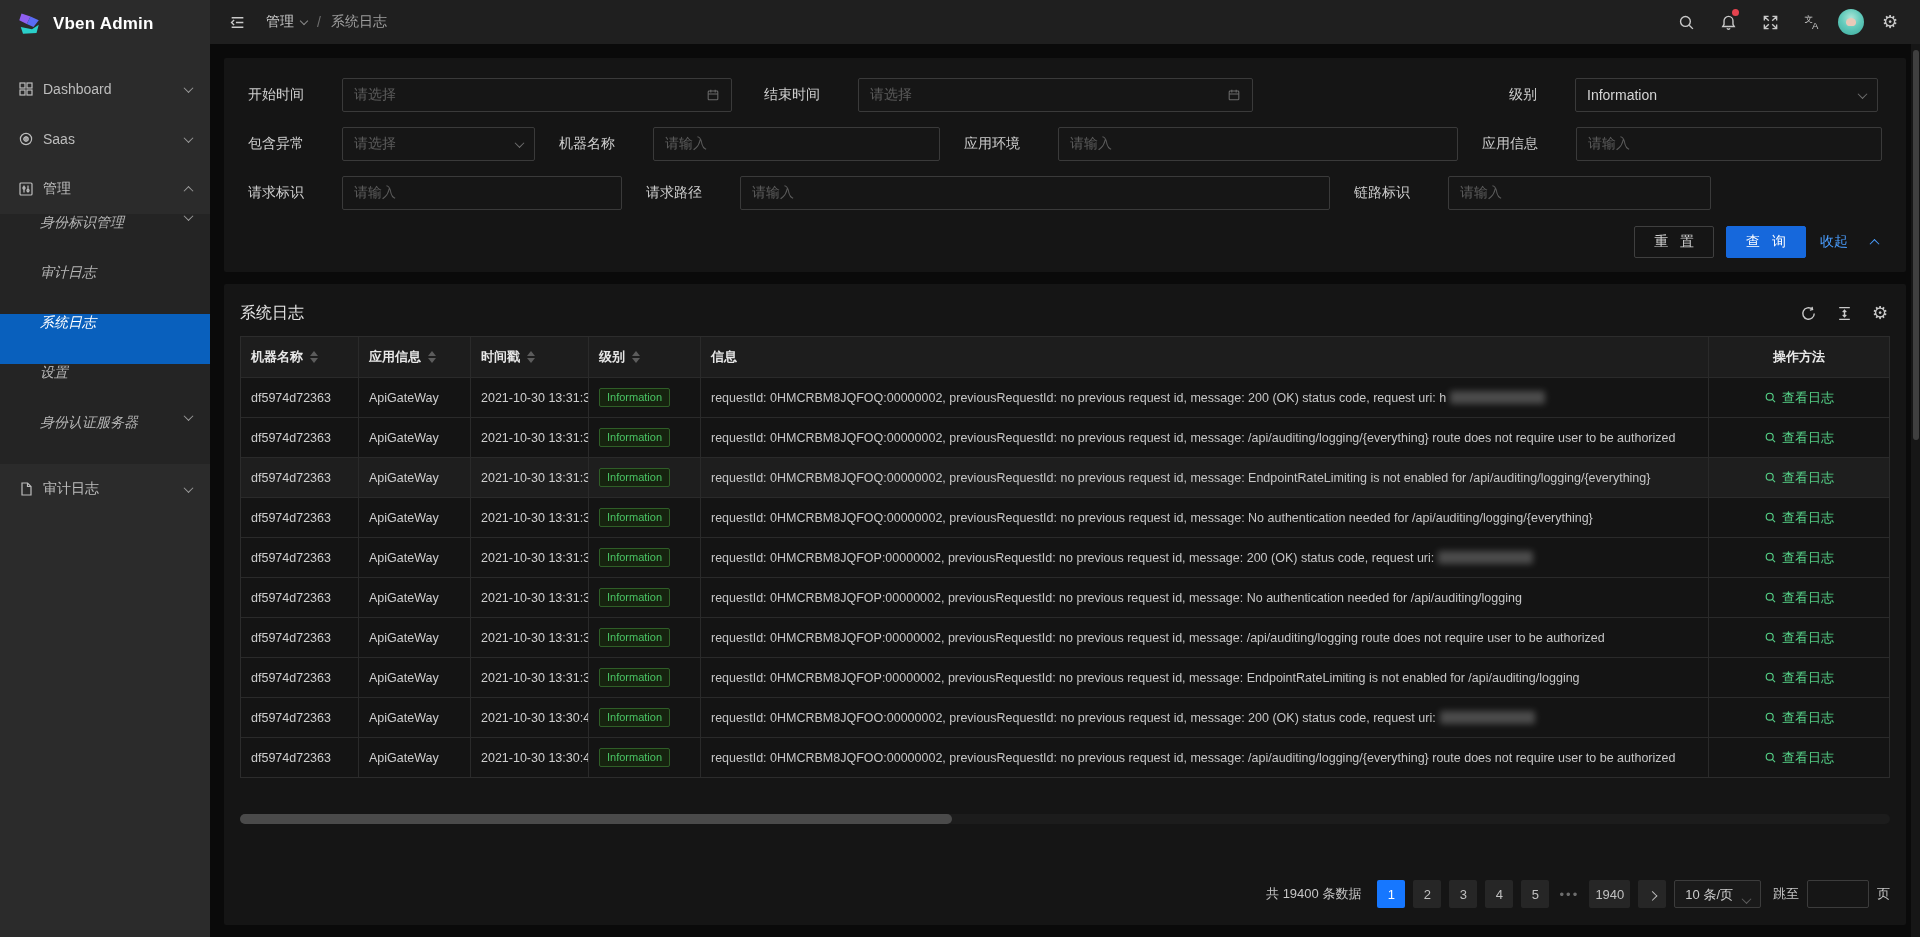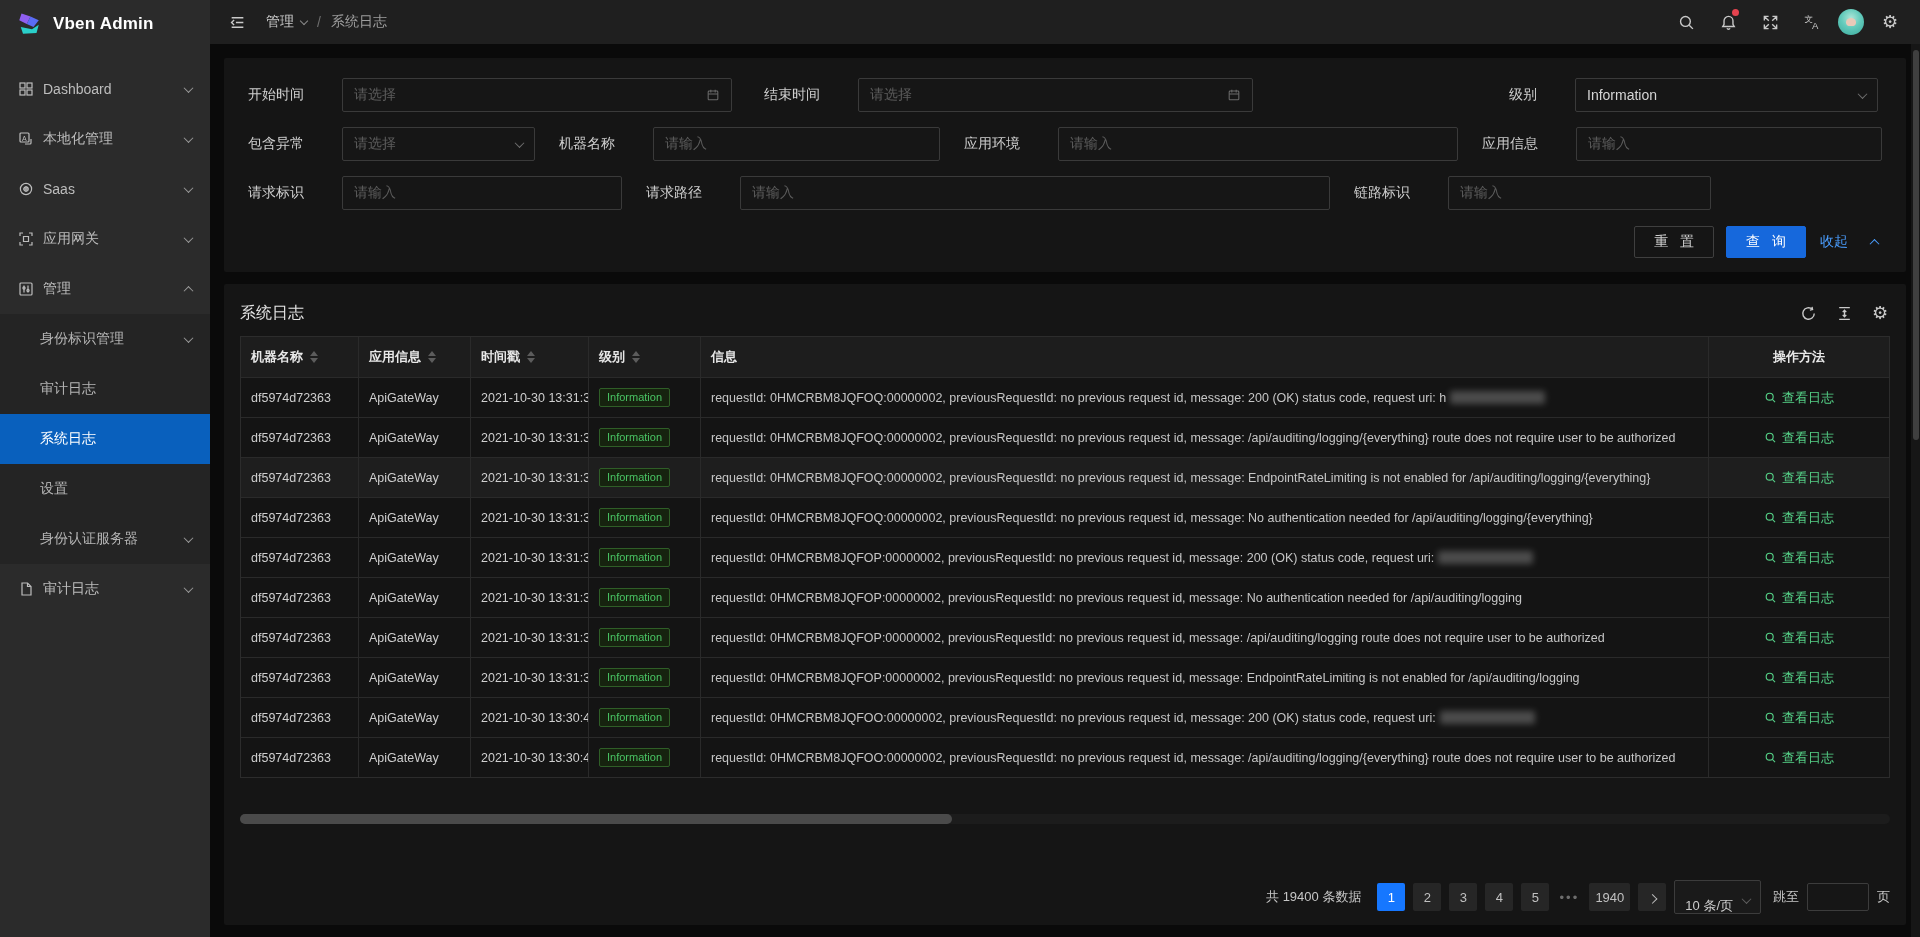--- a/index.html
+++ b/index.html
@@ -14,21 +14,21 @@
   .menu { margin-top:16px; }
   .side-item { height:50px; display:flex; align-items:center; padding:0 18px 0 17px; color:#bdbdbd; cursor:pointer; }
   .side-item.no-icon { padding-left:25px; }
   .sicon { width:17px; height:17px; margin-right:9px; display:inline-flex; align-items:center; justify-content:center; flex:0 0 17px; }
   .sicon svg { width:16px; height:16px; stroke:#bdbdbd; fill:none; stroke-width:1.2; }
   .slabel { font-size:14px; white-space:nowrap; }
   .chev { width:7px; height:7px; border-right:1.4px solid #9a9a9a; border-bottom:1.4px solid #9a9a9a; display:inline-block; margin-left:auto; }
   .chev.down { transform:rotate(45deg) translate(-1px,-1px); }
   .chev.up { transform:rotate(-135deg) translate(-1px,-1px); }
   .submenu { background:#242424; }
-  .sub-item { height:50px; display:flex; align-items:center; padding:0 18px 0 40px; color:#b5b5b5; cursor:pointer; }
+  .sub-item { height:50px; display:flex; padding:0 18px 0 40px; color:#b5b5b5; cursor:pointer;font-style:italic; }
   .sub-item.active { background:#0960bd; color:#fff; }
 
   
   .main { flex:1; display:flex; flex-direction:column; min-width:0; }
   .topbar { height:44px; background:#1f1f1f; display:flex; align-items:center; padding:0 14px 0 12px; flex:0 0 44px; }
   .fold { width:30px; height:30px; display:flex; align-items:center; justify-content:center; cursor:pointer; }
   .fold svg { width:17px; height:17px; stroke:#c9c9c9; fill:none; stroke-width:1.3; }
   .breadcrumb { display:flex; align-items:center; margin-left:14px; font-size:14px; }
   .bc-item { color:#c8c8c8; cursor:pointer; display:flex; align-items:center; }
   .bc-caret { width:6px; height:6px; border-right:1.2px solid #8a8a8a; border-bottom:1.2px solid #8a8a8a; transform:rotate(45deg); margin:-2px 0 0 7px; }
@@ -107,21 +107,21 @@
   .hthumb { position:absolute; left:0; top:0; height:10px; width:712px; background:#4a4a4a; border-radius:5px; cursor:pointer; }
 
   
   .pagination { display:flex; justify-content:flex-end; align-items:center; margin-top:56px; gap:8px; font-size:13px; color:#bcbcbc; }
   .pg-total { margin-right:8px; color:#c6c6c6; }
   .pg-btn { min-width:28px; height:28px; padding:0 6px; background:#262626; border-radius:2px; display:flex; align-items:center; justify-content:center; color:#c0c0c0; cursor:pointer; }
   .pg-btn.active { background:#1677ff; color:#fff; }
   .pg-dots { min-width:24px; display:flex; align-items:center; justify-content:center; color:#6d6d6d; letter-spacing:2px; cursor:pointer; }
   .pg-next { position:relative; }
   .pg-next .chev-r { width:7px; height:7px; border-right:1.4px solid #c0c0c0; border-bottom:1.4px solid #c0c0c0; transform:rotate(-45deg) translate(-1px,1px); }
-  .pg-size { height:28px; border:1px solid #3c3c3c; background:#1a1a1a; border-radius:2px; display:flex; align-items:flex-start; padding:16px 10px; gap:10px; cursor:pointer; color:#cdcdcd; }
+  .pg-size { height:28px; border:1px solid #3c3c3c; background:#1a1a1a; border-radius:2px; display:flex; align-items:flex-end; padding:3px 10px; gap:10px; cursor:pointer; color:#cdcdcd; }
   .pg-size .sel-chev { border-color:#5f5f5f; }
   .pg-jump { display:flex; align-items:center; gap:8px; margin-left:4px; color:#c6c6c6; }
   .pg-input { width:62px; height:28px; background:#161616; border:1px solid #3c3c3c; border-radius:2px; }
 
   
   .vscroll { position:absolute; right:0; top:44px; width:9px; height:893px; background:#161616; }
   .vthumb { position:absolute; top:6px; left:1.5px; width:6px; height:390px; border-radius:3px; background:#3f3f3f; cursor:pointer; }
 </style>
 </head>
 <body>
@@ -146,46 +146,26 @@
               <rect x="2" y="9" width="5" height="5"></rect>
               <rect x="9" y="9" width="5" height="5"></rect>
             </svg>
           </span>
           <span class="slabel">Dashboard</span>
           <span class="chev down"></span>
         </div>
         <div class="side-item">
           <span class="sicon">
             <svg viewBox="0 0 16 16">
-              <rect x="2" y="2" width="9" height="9" rx="1"></rect>
-              <text x="4" y="9.5" font-size="7" fill="#bdbdbd" stroke="none" font-family="inherit">A</text>
-              <path d="M13 8v4a1 1 0 0 1-1 1H7"></path>
-            </svg>
-          </span>
-          <span class="slabel">本地化管理</span>
-          <span class="chev down"></span>
-        </div>
-        <div class="side-item">
-          <span class="sicon">
-            <svg viewBox="0 0 16 16">
               <circle cx="8" cy="8" r="5.6"></circle>
               <path d="M5.5 8h5M8 5.2v5.6"></path>
               <circle cx="8" cy="8" r="2.2"></circle>
             </svg>
           </span>
           <span class="slabel">Saas</span>
-          <span class="chev down"></span>
-        </div>
-        <div class="side-item">
-          <span class="sicon">
-            <svg viewBox="0 0 16 16">
-              <path d="M2 5V2h3M11 2h3v3M14 11v3h-3M5 14H2v-3M5.5 5.5h5v5h-5z"></path>
-            </svg>
-          </span>
-          <span class="slabel">应用网关</span>
           <span class="chev down"></span>
         </div>
         <div class="side-item">
           <span class="sicon">
             <svg viewBox="0 0 16 16">
               <rect x="2" y="2" width="12" height="12" rx="1"></rect>
               <path d="M6 4.5v7M10 4.5v7"></path>
               <circle cx="6" cy="7" r="1.1"></circle>
               <circle cx="10" cy="9.5" r="1.1"></circle>
             </svg>

